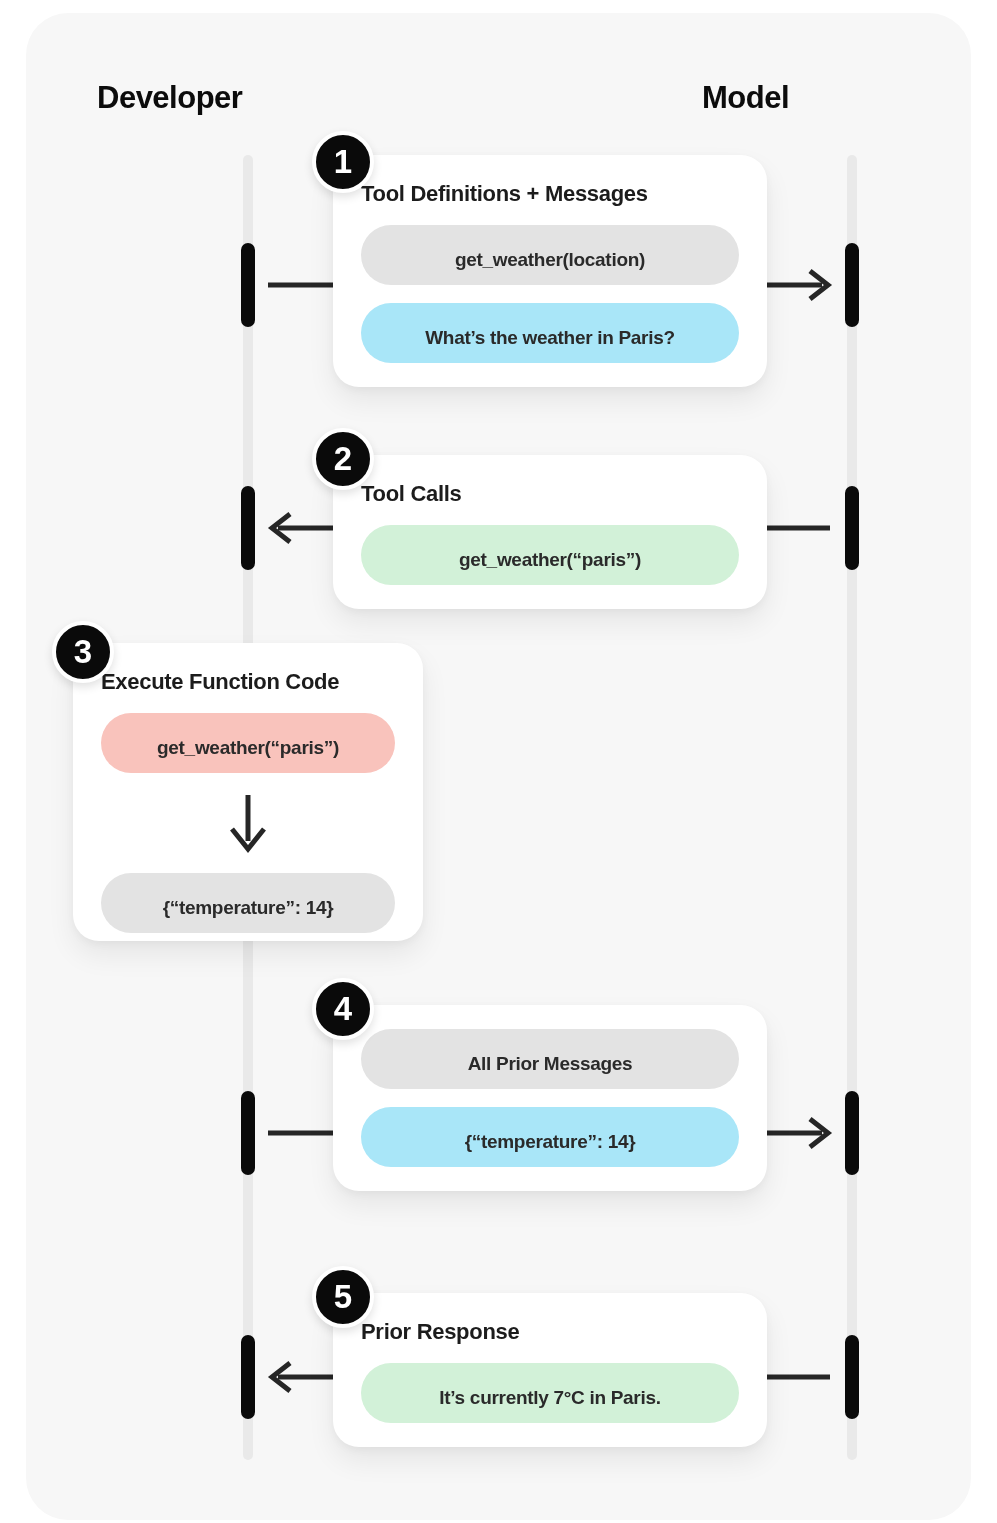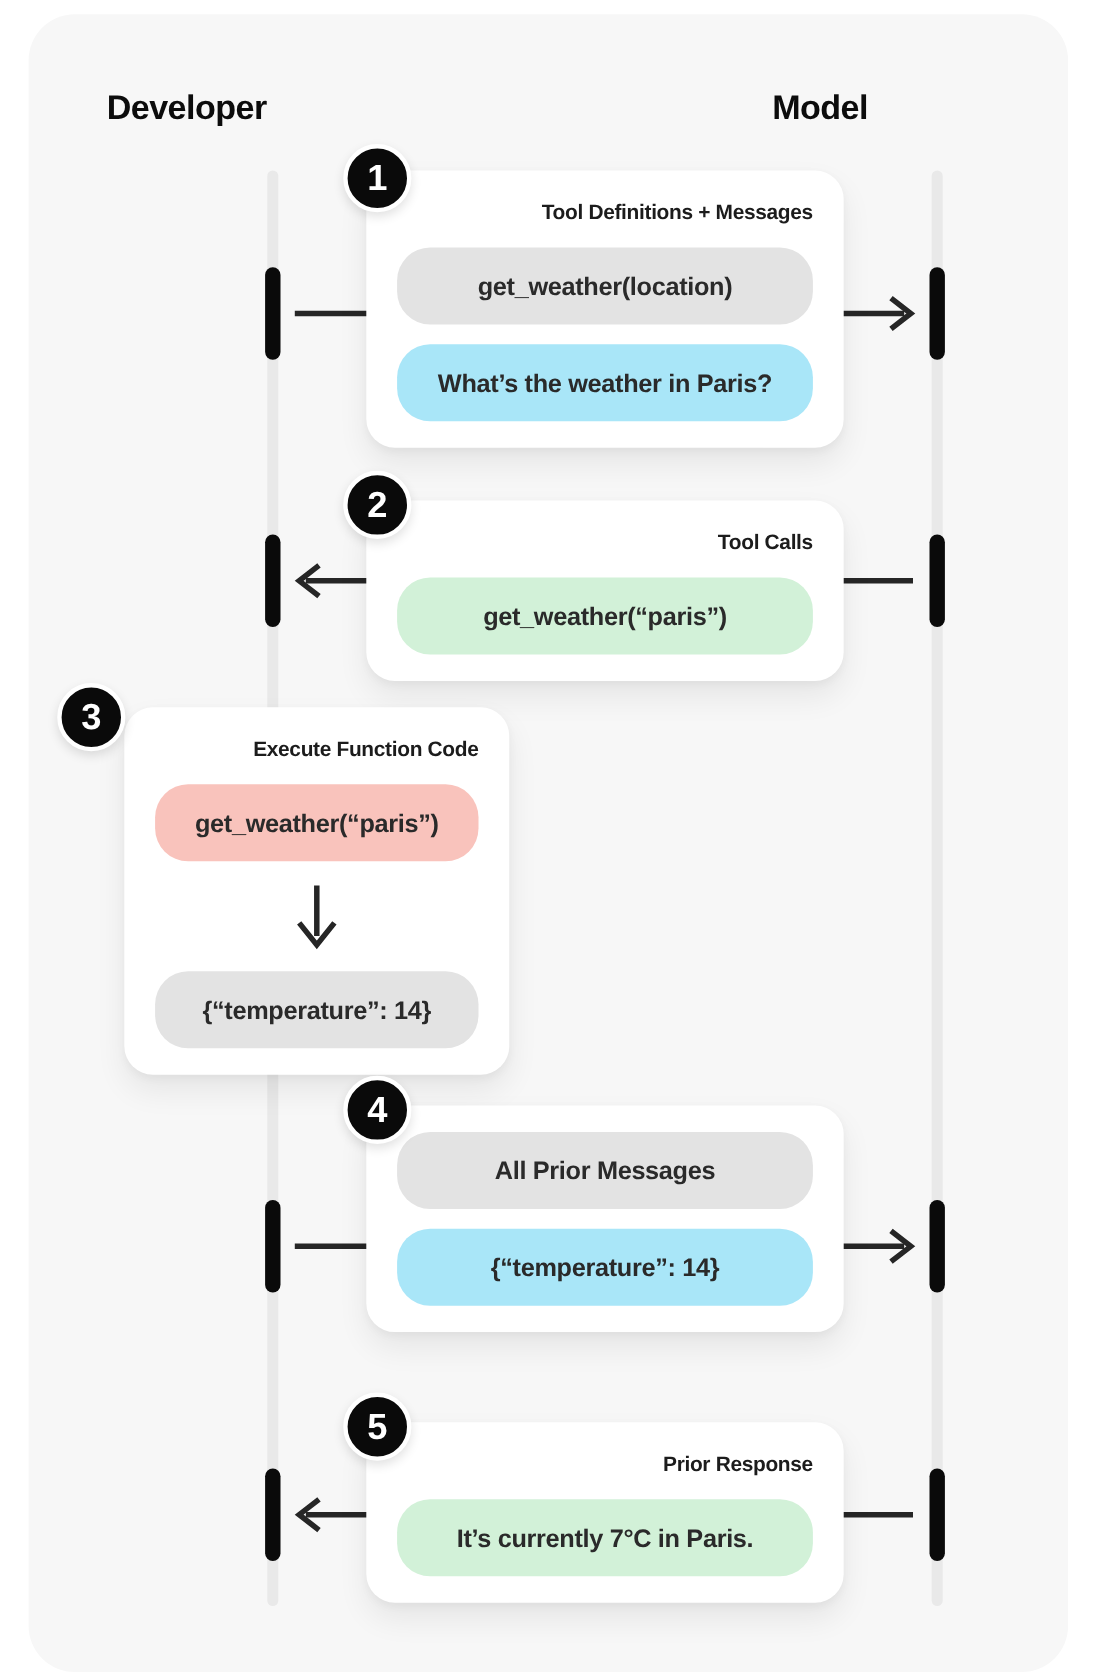--- a/index.html
+++ b/index.html
@@ -48,34 +48,34 @@
   }
   .card {
     position: absolute;
     background: var(--card, #ffffff);
     border-radius: 26px;
     box-shadow: 0 14px 28px rgba(0,0,0,0.07), 0 3px 8px rgba(0,0,0,0.04);
     padding: 24px 28px;
     box-sizing: border-box;
   }
   .card-title {
-    text-align: right;
-    font-size: 19px;
+    text-align: left;
+    font-size: 22px;
     font-weight: 700;
     color: #1c1c1c;
     line-height: 30px;
     margin-bottom: 16px;
     letter-spacing: -0.3px;
   }
   .pill {
-    height: 70px;
+    height: 60px;
     line-height: 70px;
     border-radius: 30px;
     text-align: center;
-    font-size: 23px;
+    font-size: 19px;
     font-weight: 700;
     color: #2a2a2a;
     letter-spacing: -0.3px;
     white-space: nowrap;
     overflow: hidden;
   }
   .pill + .pill, .pill + .down-arrow-wrap, .down-arrow-wrap + .pill { margin-top: 18px; }
   .pill-gray  { background: var(--gray-pill,  #e3e3e3); }
   .pill-blue  { background: var(--blue-pill,  #a9e6f8); }
   .pill-green { background: var(--green-pill, #d2f1d8); }
@@ -159,21 +159,21 @@
     <div class="pill pill-blue">What’s the weather in Paris?</div>
   </div>
   <div class="badge" style="left:312px; top:131px;">1</div>
 
   <div class="card z-cards" style="left:333px; top:455px; width:434px;">
     <div class="card-title">Tool Calls</div>
     <div class="pill pill-green">get_weather(“paris”)</div>
   </div>
   <div class="badge" style="left:312px; top:428px;">2</div>
 
-  <div class="card z-cards" style="left:73px; top:643px; width:350px; padding-bottom:24px;margin-left:40px;">
+  <div class="card z-cards" style="left:73px; top:643px; width:350px; padding-bottom:8px;">
     <div class="card-title">Execute Function Code</div>
     <div class="pill pill-red">get_weather(“paris”)</div>
     <div class="down-arrow-wrap">
       <svg width="44" height="64">
         <line x1="22" y1="4" x2="22" y2="50"></line>
         <polyline points="6,38 22,58 38,38"></polyline>
       </svg>
     </div>
     <div class="pill pill-gray">{“temperature”: 14}</div>
   </div>

